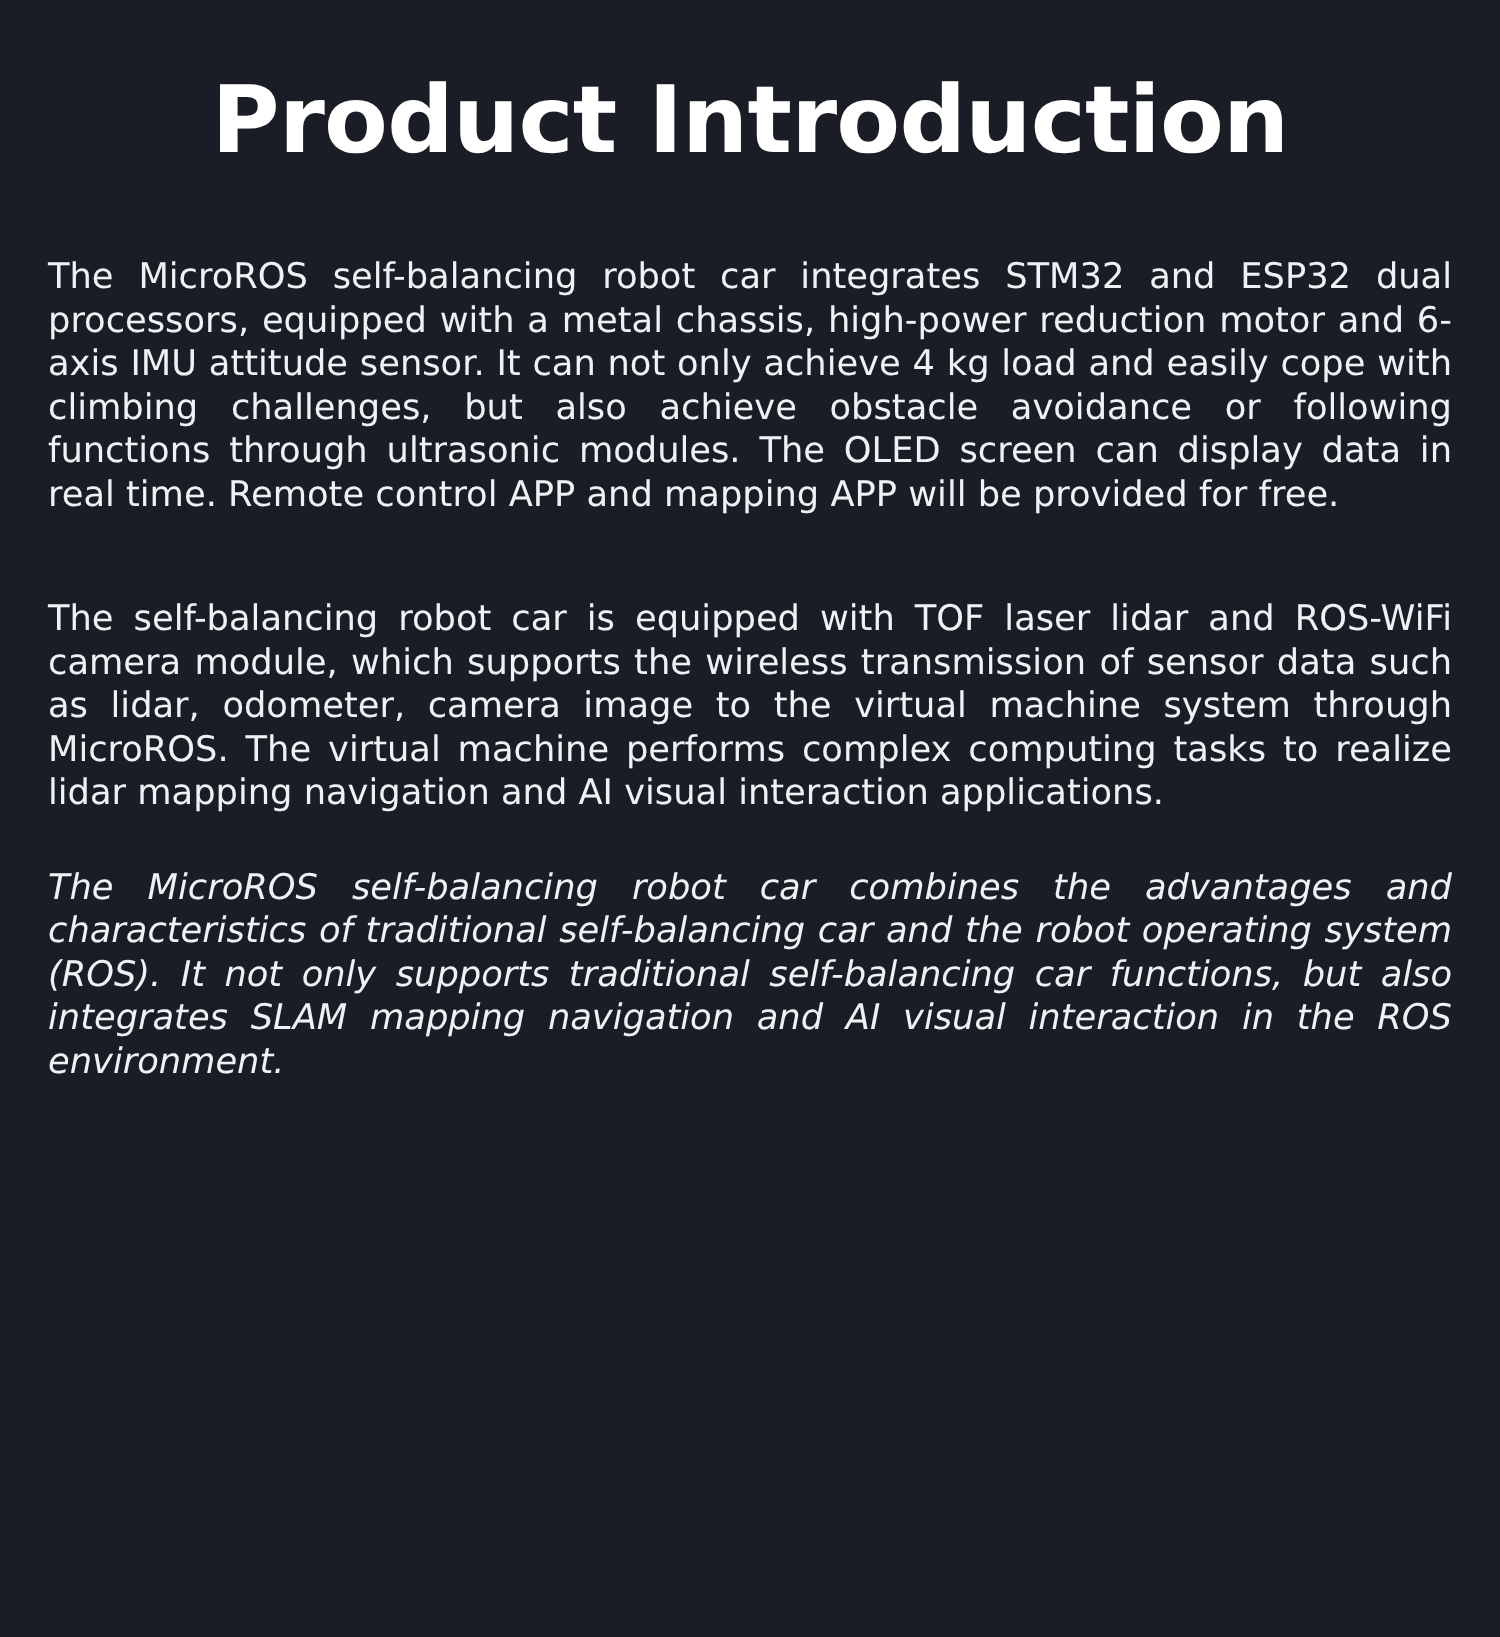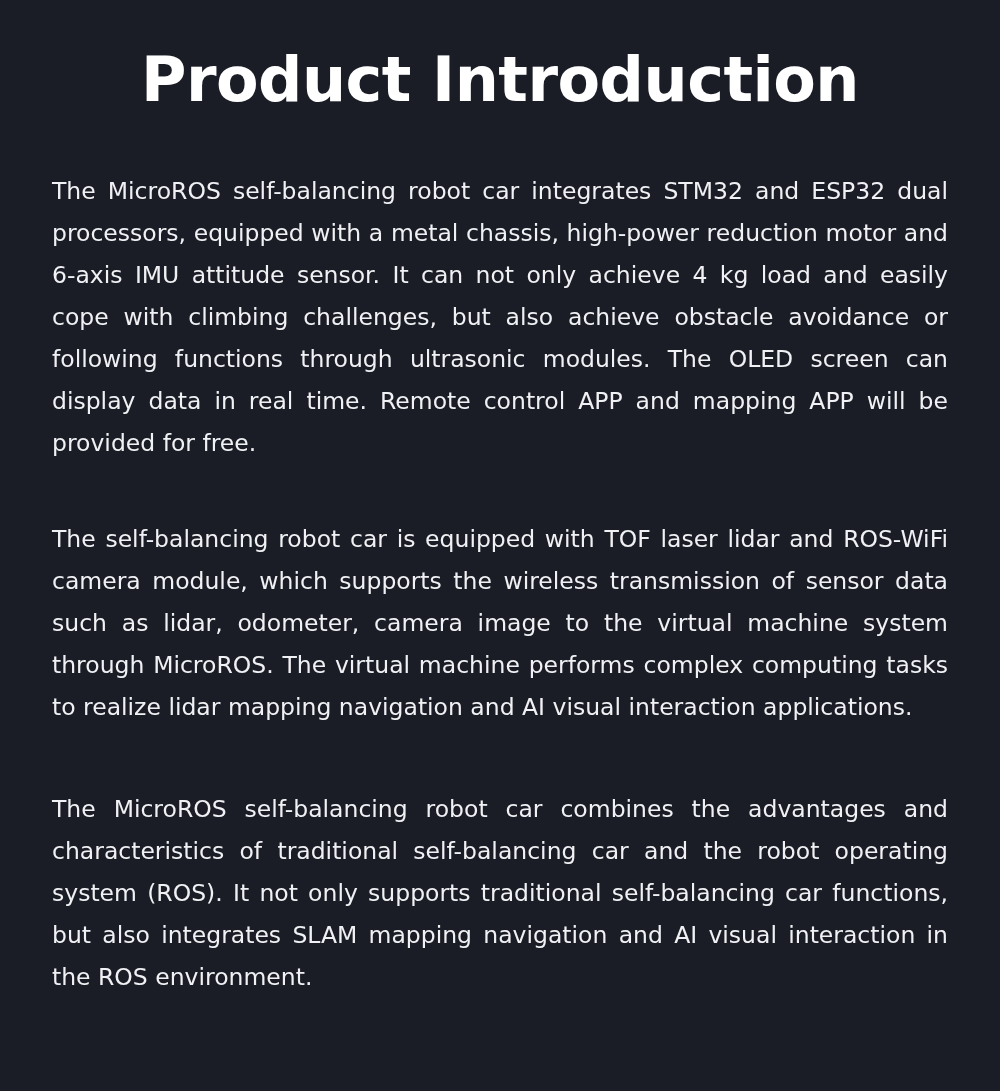--- a/index.html
+++ b/index.html
@@ -11,48 +11,48 @@
     height: 1091px;
     background: #1b1d26;
     font-family: "DejaVu Sans", sans-serif;
     overflow: hidden;
   }
   .page {
     width: 1000px;
     height: 1091px;
     background: #1b1d26;
     box-sizing: border-box;
-    padding: 0 52px;
+    padding: 0 32px;
     position: relative;
   }
   .title {
     color: #ffffff;
     font-family: "DejaVu Sans", sans-serif;
     font-weight: bold;
     font-size: 62px;
     letter-spacing: -0.5px;
     text-align: center;
     margin: 0;
     padding-top: 46px;
     line-height: 1.1;
   }
   .body-block {
     color: #f0f1f4;
     font-family: "DejaVu Sans", sans-serif;
     font-size: 23.5px;
-    line-height: 42px;
+    line-height: 29px;
     text-align: justify;
     text-justify: inter-word;
     hyphens: auto;
     -webkit-hyphens: auto;
     margin: 0;
   }
   .para-1 { margin-top: 56px; }
   .para-2 { margin-top: 54px; }
-  .para-3 { margin-top: 60px; }
+  .para-3 { margin-top: 34px; font-style: italic; }
 </style>
 </head>
 <body>
 
 <div class="page">
   <h1 class="title">Product Introduction</h1>
   <p class="body-block para-1">The MicroROS self-balancing robot car integrates STM32 and ESP32 dual processors, equipped with a metal chassis, high-power reduction motor and 6-axis IMU attitude sensor. It can not only achieve 4 kg load and easily cope with climbing challenges, but also achieve obstacle avoidance or following functions through ultrasonic modules. The OLED screen can display data in real time. Remote control APP and mapping APP will be provided for free.</p>
   <p class="body-block para-2">The self-balancing robot car is equipped with TOF laser lidar and ROS-WiFi camera module, which supports the wireless transmission of sensor data such as lidar, odometer, camera image to the virtual machine system through MicroROS. The virtual machine performs complex computing tasks to realize lidar mapping navigation and AI visual interaction applications.</p>
   <p class="body-block para-3">The MicroROS self-balancing robot car combines the advantages and characteristics of traditional self-balancing car and the robot operating system (ROS). It not only supports traditional self-balancing car functions, but also integrates SLAM mapping navigation and AI visual interaction in the ROS environment.</p>
 </div>

